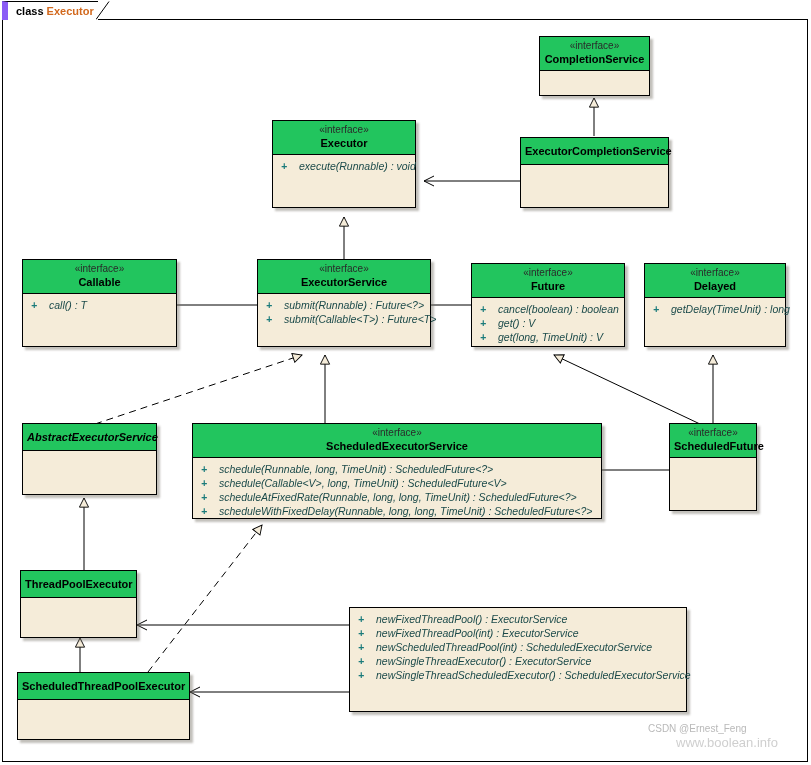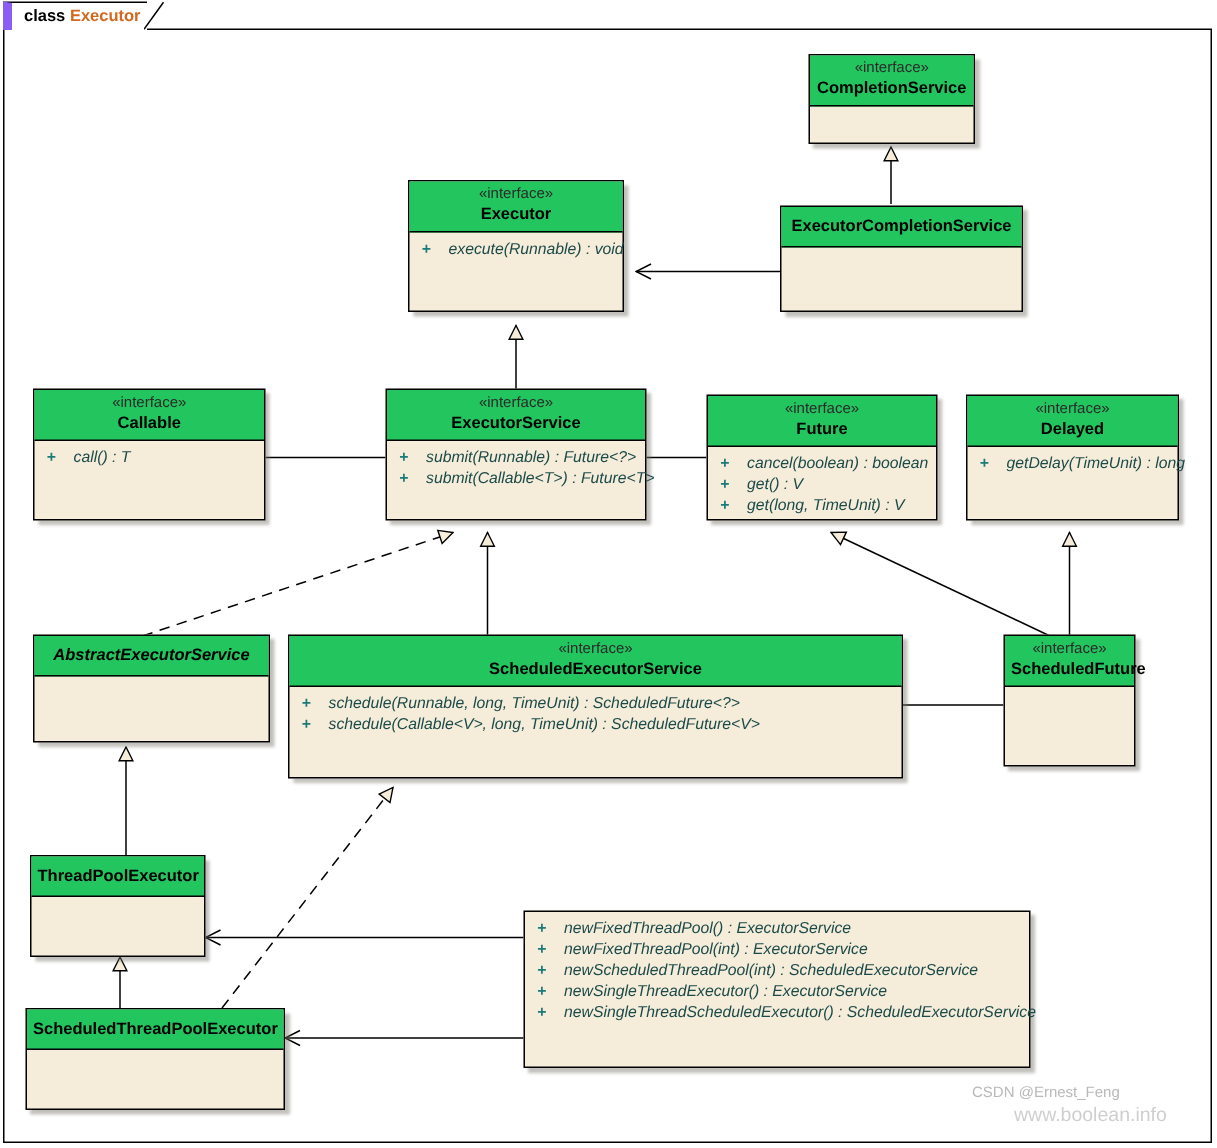--- a/index.html
+++ b/index.html
@@ -239,21 +239,21 @@
       <span class="stereo">«interface»</span>
       <span class="cname">Executor</span>
     </div>
     <div class="body">
       <span class="mrow">
         <span class="vis">+</span><span>execute(Runnable) : void</span>
       </span>
     </div>
   </div>
 
-  <div class="uml" style="left:520px;top:137px;width:162px;height:71px;">
+  <div class="uml" style="left:520px;top:137px;width:149px;height:71px;">
     <div class="head nostereo">
       <span class="cname">ExecutorCompletionService</span>
     </div>
     <div class="body"></div>
   </div>
 
   <div class="uml" style="left:22px;top:259px;width:155px;height:88px;">
     <div class="head">
       <span class="stereo">«interface»</span>
       <span class="cname">Callable</span>
@@ -303,38 +303,44 @@
       <span class="stereo">«interface»</span>
       <span class="cname">Delayed</span>
     </div>
     <div class="body">
       <span class="mrow">
         <span class="vis">+</span><span>getDelay(TimeUnit) : long</span>
       </span>
     </div>
   </div>
 
-  <div class="uml" style="left:22px;top:423px;width:158px;height:72px;">
+  <div class="uml" style="left:22px;top:423px;width:135px;height:72px;">
     <div class="head nostereo">
       <span class="cname abstract">AbstractExecutorService</span>
     </div>
     <div class="body"></div>
   </div>
 
   <div class="uml" style="left:192px;top:423px;width:410px;height:96px;">
     <div class="head">
       <span class="stereo">«interface»</span>
       <span class="cname">ScheduledExecutorService</span>
     </div>
     <div class="body">
       <span class="mrow">
         <span class="vis">+</span><span>schedule(Runnable, long, TimeUnit) : ScheduledFuture&lt;?&gt;</span>
       </span>
       <span class="mrow">
         <span class="vis">+</span><span>schedule(Callable&lt;V&gt;, long, TimeUnit) : ScheduledFuture&lt;V&gt;</span>
+      </span>
+      <span class="mrow">
+        <span class="vis">+</span><span>scheduleAtFixedRate(Runnable, long, long, TimeUnit) : ScheduledFuture&lt;?&gt;</span>
+      </span>
+      <span class="mrow">
+        <span class="vis">+</span><span>scheduleWithFixedDelay(Runnable, long, long, TimeUnit) : ScheduledFuture&lt;?&gt;</span>
       </span>
     </div>
   </div>
 
   <div class="uml" style="left:669px;top:423px;width:88px;height:88px;">
     <div class="head">
       <span class="stereo">«interface»</span>
       <span class="cname">ScheduledFuture</span>
     </div>
     <div class="body"></div>

